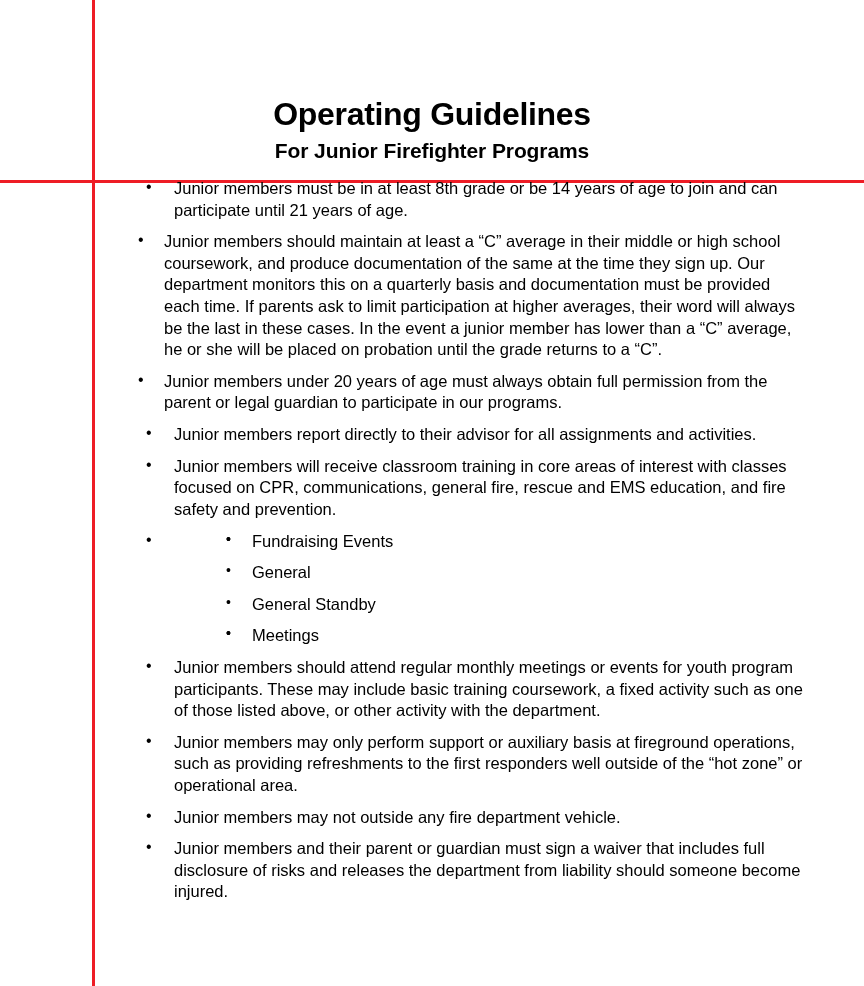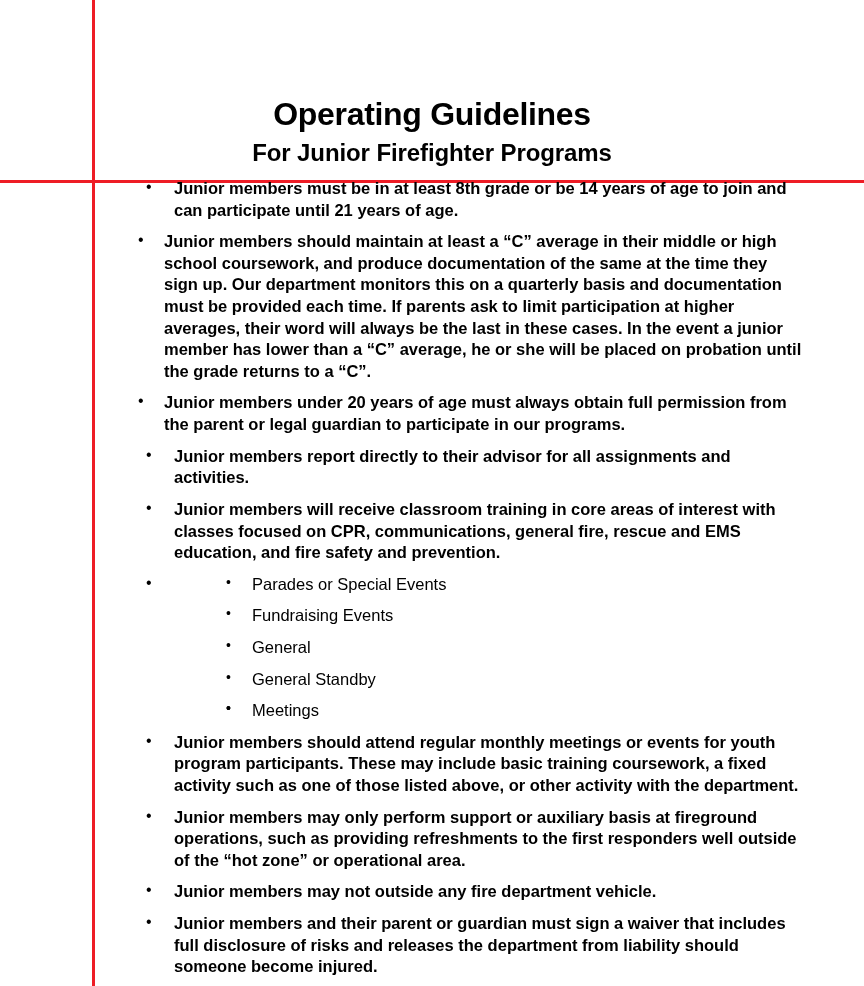--- a/index.html
+++ b/index.html
@@ -43,21 +43,21 @@
     text-align: center;
   }
   .title {
     font-size: 32px;
     font-weight: bold;
     letter-spacing: -0.3px;
     line-height: 1.15;
     margin: 0;
   }
   .subtitle {
-    font-size: 24px;
+    font-size: 21px;
     font-weight: bold;
     margin: 6px 0 0 0;
     letter-spacing: -0.1px;
   }
   .content {
     position: absolute;
     left: 124px;
     top: 178px;
     width: 680px;
   }
@@ -99,21 +99,20 @@
     line-height: 1.31;
   }
   ul.sub-bullets > li .bullet-dot {
     position: absolute;
     left: 52px;
     top: -1px;
     font-size: 14px;
   }
   .para {
     display: block;
-    font-weight: bold;
   }
 </style>
 </head>
 <body>
 
 <div class="page">
 
   <div class="rule-vertical"></div>
   <div class="rule-horizontal"></div>
 
@@ -148,21 +147,20 @@
       <li>
         <span class="bullet-dot">•</span>
         <span class="para">Junior members will receive classroom training in core areas of interest with classes focused on CPR, communications, general fire, rescue and EMS education, and fire safety and prevention.</span>
       </li>
 
       <li>
         <span class="bullet-dot">•</span>
         <ul class="sub-bullets">
           <li>
             <span class="bullet-dot">•</span>
-            <span>Parades or Special Events</span>
           </li>
           <li>
             <span class="bullet-dot">•</span>
             <span>Fundraising Events</span>
           </li>
           <li>
             <span class="bullet-dot">•</span>
             <span>General</span>
           </li>
           <li>

